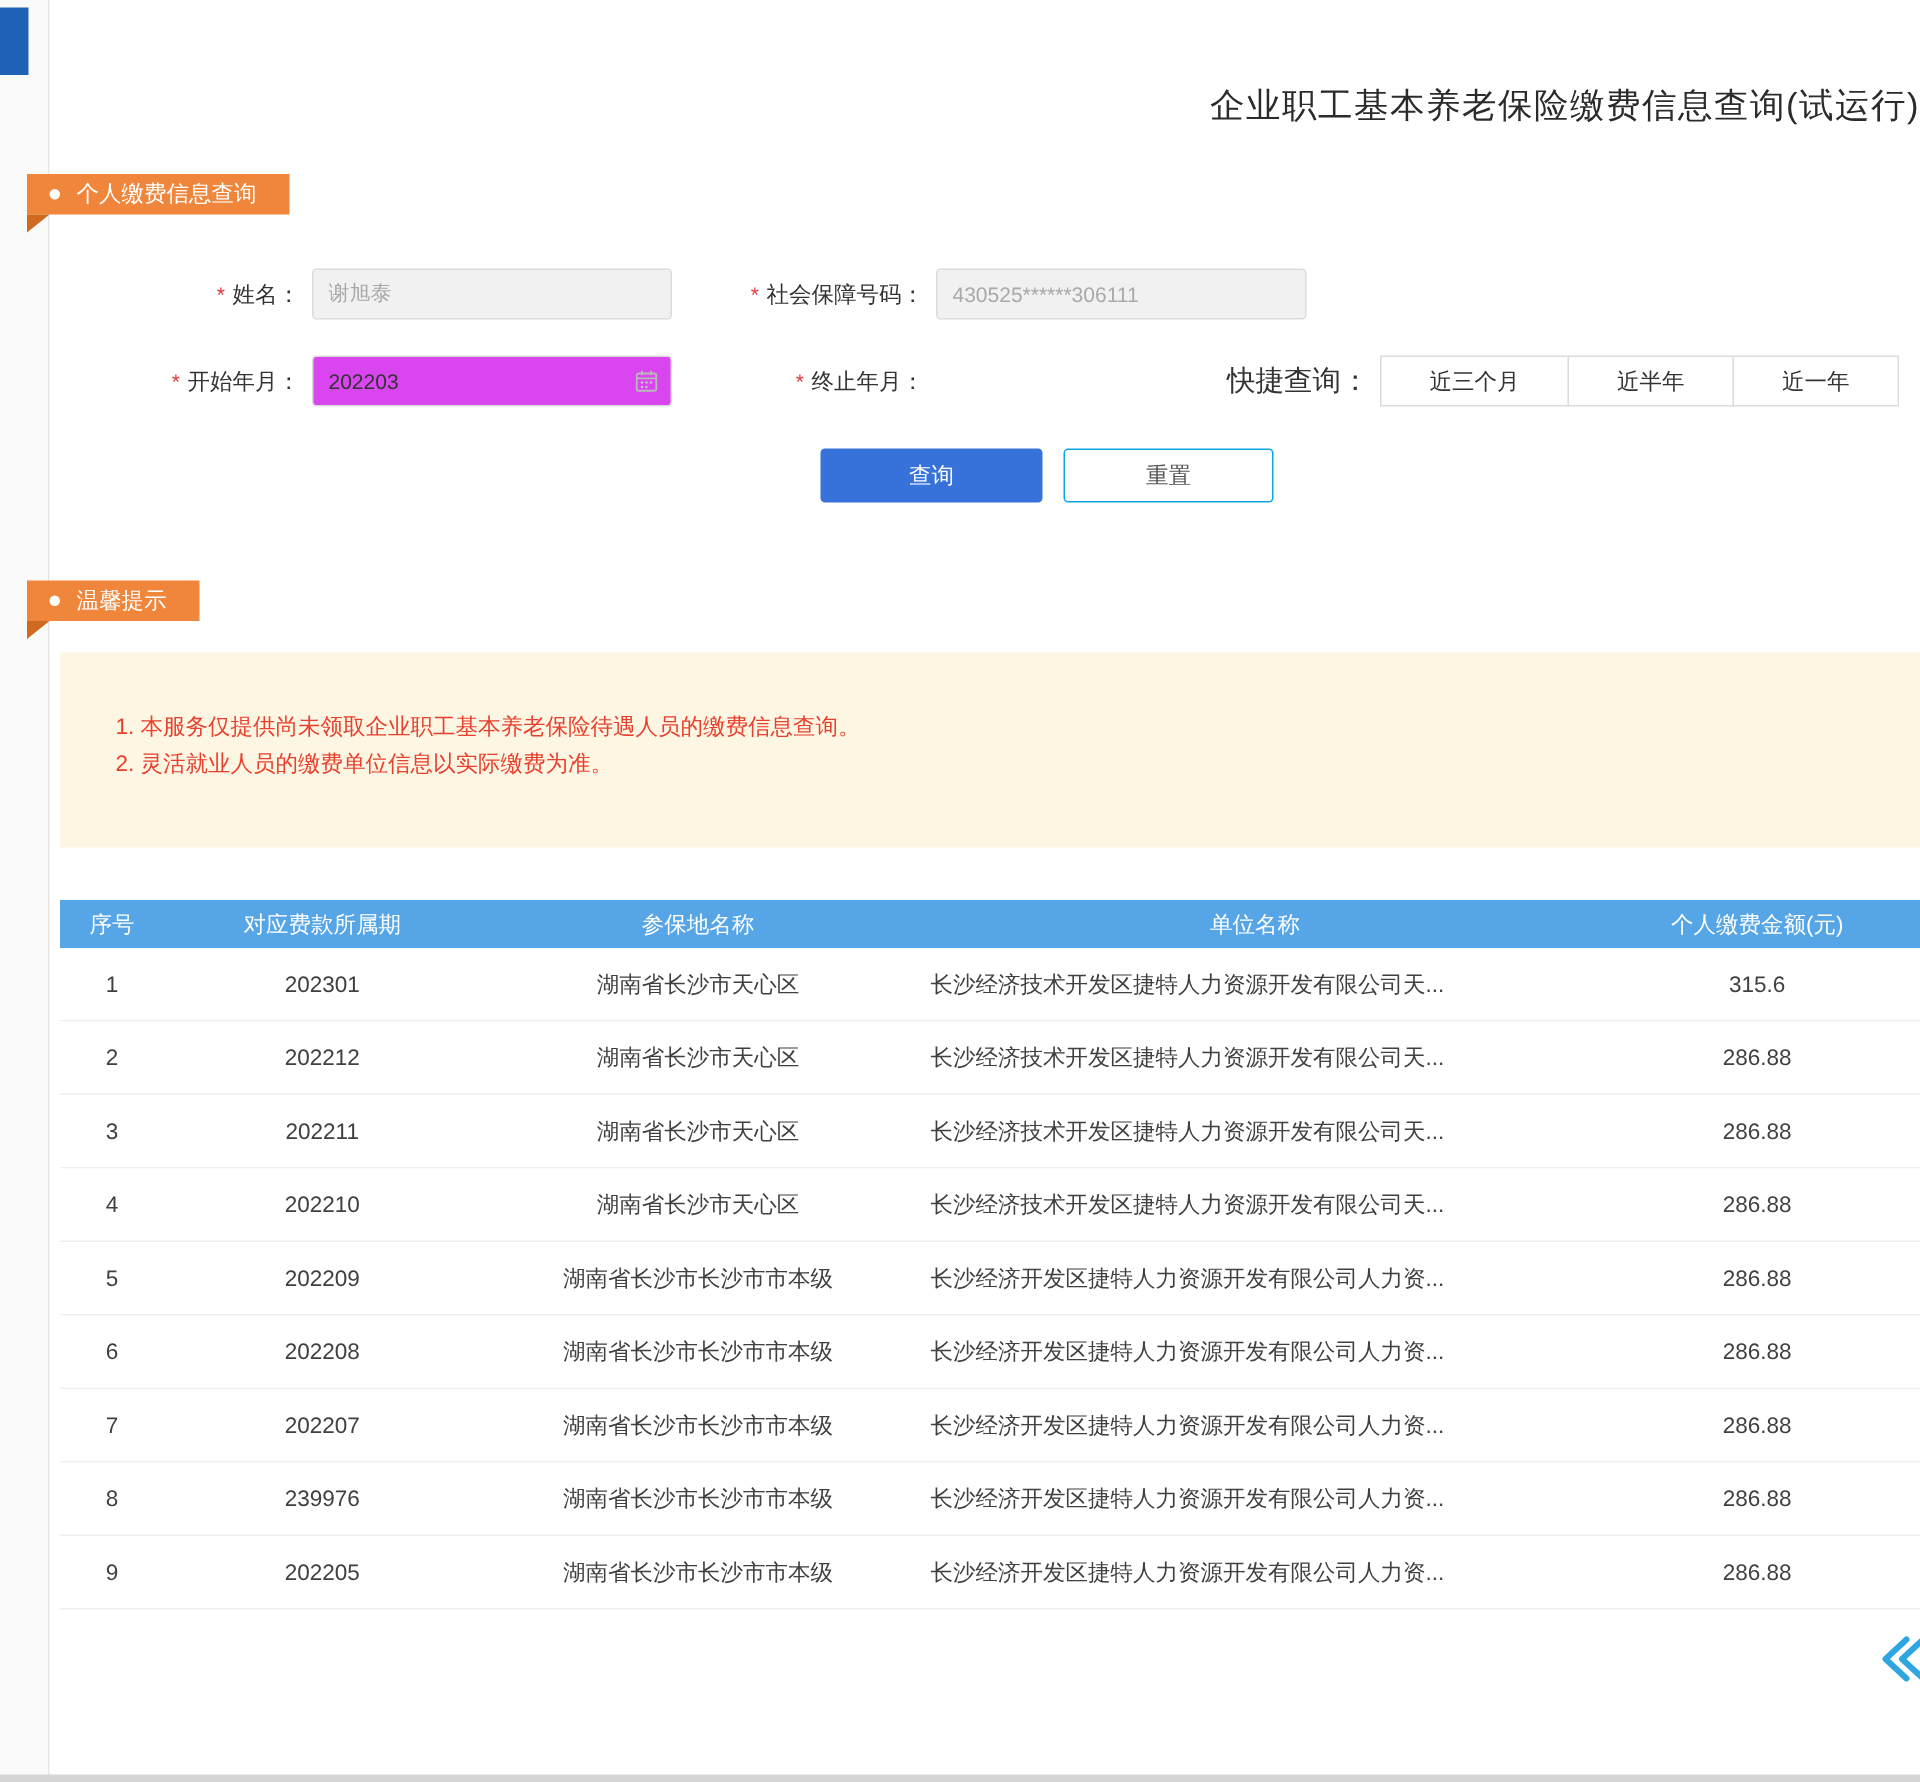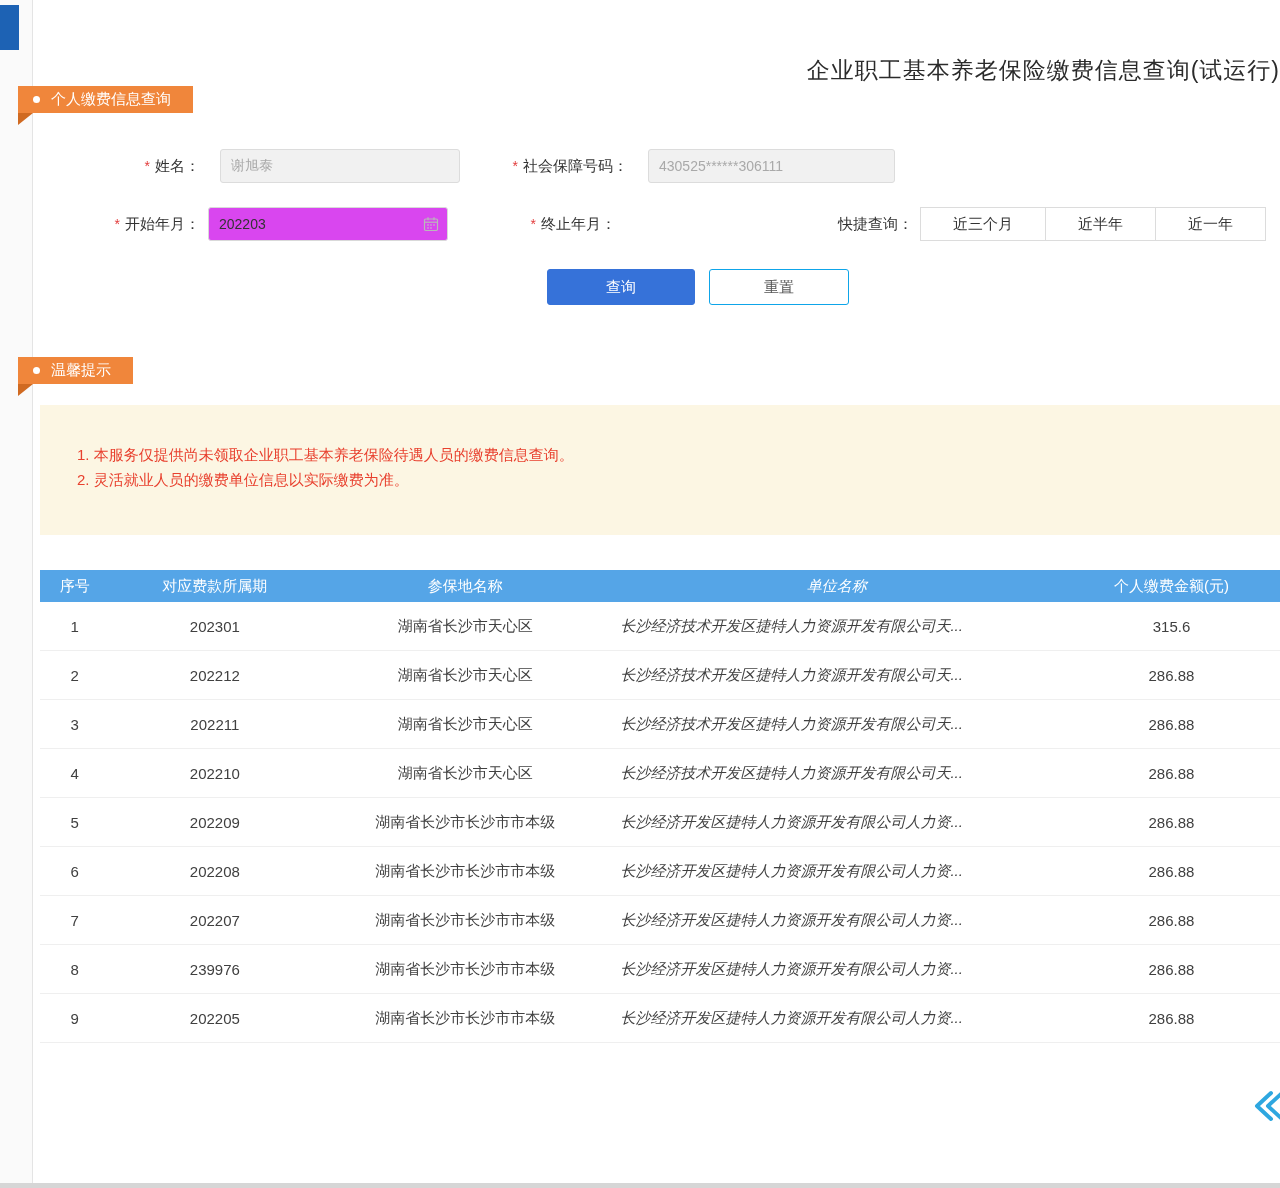--- a/index.html
+++ b/index.html
@@ -12,62 +12,62 @@
   .bottom-bar{position:absolute;left:0;right:0;bottom:0;height:5px;background:#d6d6d6;}
   .main{position:absolute;left:33px;top:0;right:0;bottom:5px;background:#fff;}
 
   .page-title{text-align:right;padding-top:55px;font-size:23px;color:#2b2b2b;letter-spacing:1px;}
 
   .ribbon{position:relative;display:inline-flex;align-items:center;gap:11px;background:#f0863b;color:#fff;
     font-size:15px;height:27px;padding:0 22px 0 15px;margin-left:-15px;}
   .ribbon .dot{width:7px;height:7px;background:#fff;border-radius:50%;flex:0 0 auto;}
   .ribbon .fold{position:absolute;left:0;top:100%;width:0;height:0;
     border-top:12px solid #d06a21;border-right:15px solid transparent;}
-  .ribbon-query{}
+  .ribbon-query{margin-top:30px;}
   .ribbon-tips{margin-top:52px;}
 
   .form{padding-left:55px;margin-top:36px;}
   .form-row{display:flex;align-items:center;margin-bottom:24px;}
   .f-label{display:inline-flex;justify-content:flex-end;align-items:center;font-size:15px;color:#333;}
   .w1{width:112px;}
   .w2{width:165px;margin-left:3px;}
   .req{color:#e23c3c;margin-right:5px;font-size:14px;line-height:1;}
   .text-input{box-sizing:border-box;height:34px;border:1px solid #d9d9d9;border-radius:3px;
-    font-size:14px;padding:0 10px;font-family:"Liberation Sans",sans-serif;color:#333;outline:none;margin-left:20px;}
+    font-size:14px;padding:0 10px;font-family:"Liberation Sans",sans-serif;color:#333;outline:none;margin-left:8px;}
   .ti-name{width:240px;}
   .ti-ssn{width:247px;}
   .disabled{background:#f1f1f1;color:#a9a9a9;border-color:#dcdcdc;}
   .date-wrap{position:relative;display:inline-flex;align-items:center;margin-left:8px;}
   .date-wrap .text-input{margin-left:0;padding-right:30px;background:#d946ef;}
   .dw1 .text-input{width:240px;}
   .dw2 .text-input{width:247px;}
   .cal-icon{position:absolute;right:9px;top:9px;width:16px;height:16px;pointer-events:auto;cursor:pointer;}
 
   .quick-group{margin-left:auto;display:flex;align-items:center;padding-right:14px;}
-  .quick-label{font-size:15px;color:#333;margin-right:8px;}
+  .quick-label{font-size:19px;color:#333;margin-right:8px;}
   .quick-btn{box-sizing:border-box;height:34px;display:inline-flex;align-items:center;padding:0 32px;
     background:#fff;border:1px solid #dcdcdc;font-size:15px;color:#333;margin-left:-1px;cursor:pointer;}
 
   .actions{display:flex;justify-content:center;margin-top:28px;margin-left:28px;}
   .btn{box-sizing:border-box;height:36px;border-radius:3px;font-size:15px;cursor:pointer;
     display:inline-flex;align-items:center;justify-content:center;font-family:"Liberation Sans",sans-serif;}
   .btn-primary{width:148px;background:#3672d9;color:#fff;border:1px solid #3672d9;}
   .btn-plain{width:140px;background:#fff;color:#555;border:1px solid #0ea5e9;margin-left:14px;}
 
   .notice{margin:21px 0 0 7px;background:#fcf6e3;padding:37px 20px 0 37px;height:93px;box-sizing:content-box;}
   .notice-line{color:#e8402e;font-size:15px;line-height:25px;}
 
   .table{margin:35px 0 0 7px;}
   .thead{display:flex;background:#55a5e7;color:#fff;height:32px;align-items:center;font-size:15px;}
   .tr{display:flex;height:48px;align-items:center;font-size:15px;background:#fff;border-bottom:1px solid #efefef;color:#404040;}
   .th,.td{box-sizing:border-box;text-align:center;white-space:nowrap;overflow:hidden;}
   .c0{width:5.6%;}
   .c1{width:17%;}
   .c2{width:23.4%;}
-  .c3{width:36.5%;font-style:italic;}
+  .c3{width:36.5%;}
   .c4{width:17.5%;}
   .td.c3{text-align:left;padding-left:10px;}
 
   .collapse-btn{position:absolute;right:-8px;top:1086px;width:40px;height:40px;cursor:pointer;}
 </style>
 </head>
 <body>
 
 <div class="left-strip"></div>
 <div class="nav-frag"></div>

